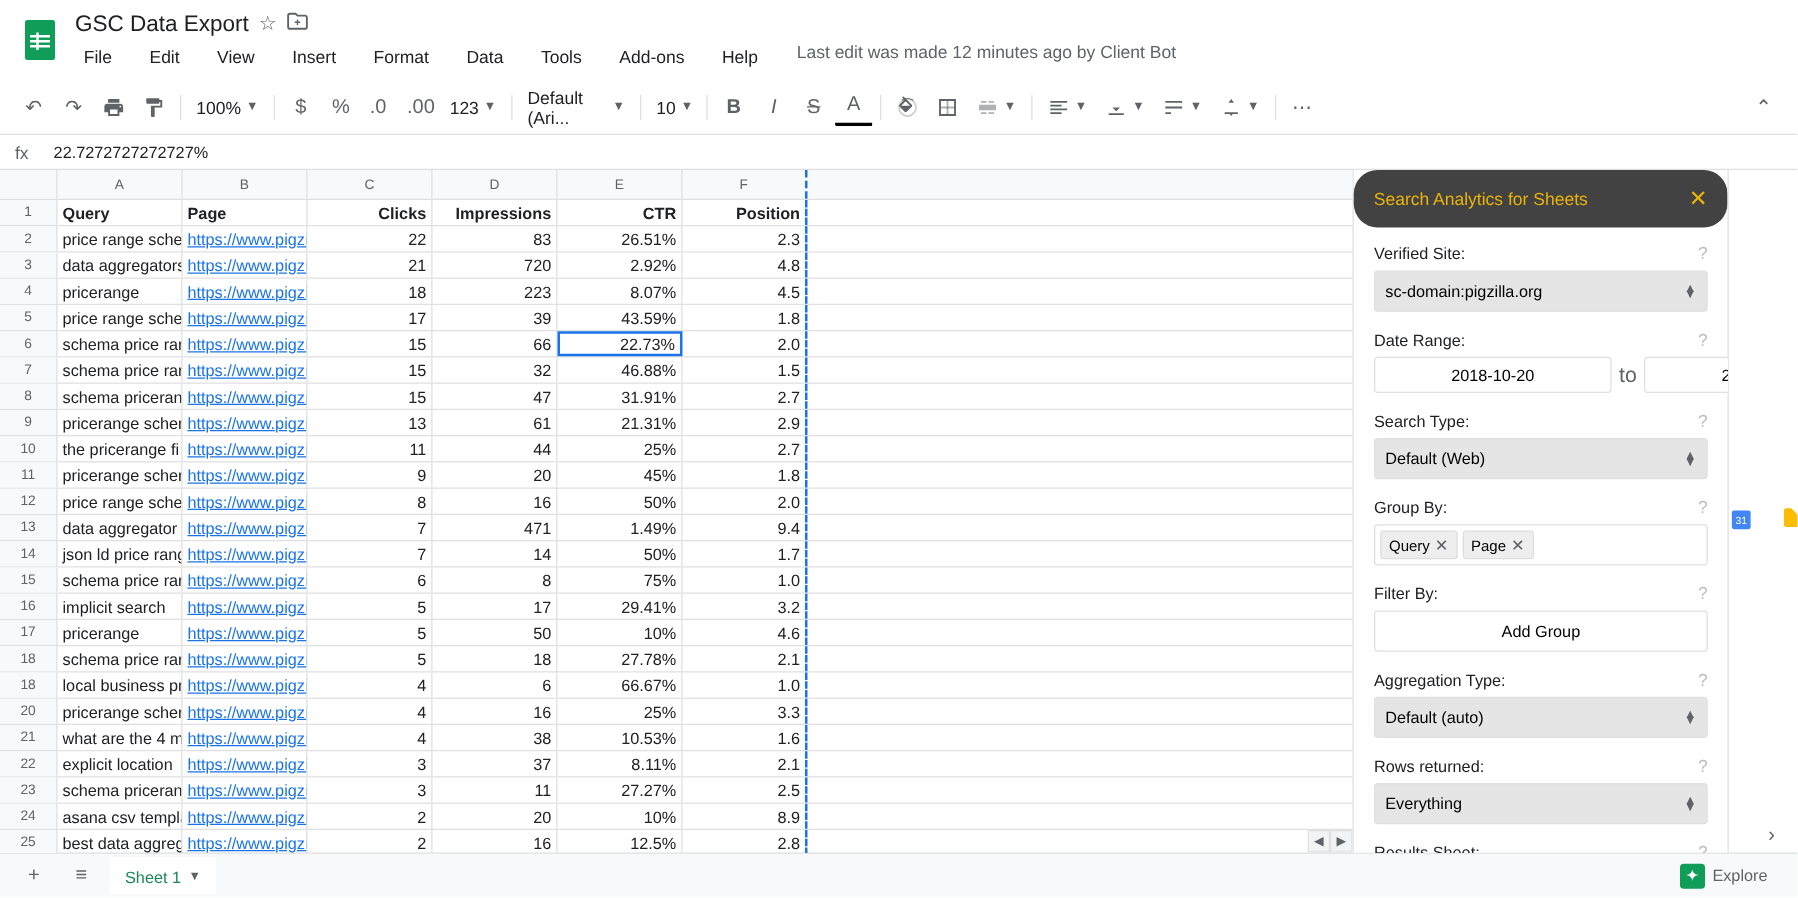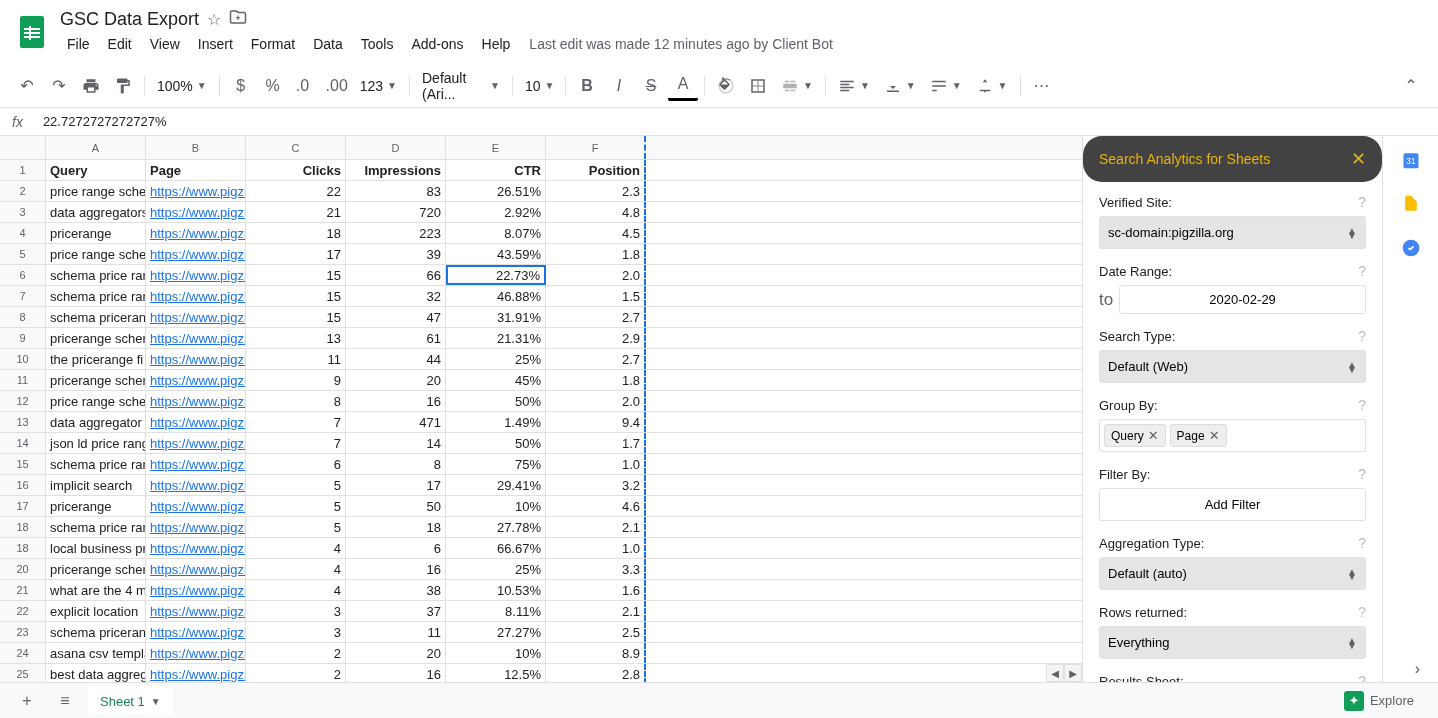--- a/index.html
+++ b/index.html
@@ -6,40 +6,40 @@
 body { width: 1438px; height: 718px; overflow: hidden; background: #fff; position: relative; }
 
 
 .header { display: flex; align-items: center; padding: 8px 12px; height: 64px; }
 .logo { width: 40px; height: 40px; margin-right: 8px; display: flex; align-items: center; justify-content: center; }
 .logo svg { width: 40px; height: 40px; }
 .title-area { flex: 1; }
 .title-row { display: flex; align-items: center; gap: 8px; }
 .doc-title { font-size: 18px; color: #202124; }
 .star-icon, .move-icon { color: #5f6368; cursor: pointer; }
-.menubar { display: flex; gap: 4px; margin-top: 2px; align-items: center; }
+.menubar { display: flex; gap: 16px; margin-top: 2px; align-items: flex-start; }
 .menu-item { padding: 4px 7px; font-size: 14px; color: #202124; cursor: pointer; border-radius: 3px; }
 .last-edit { color: #5f6368; font-size: 14px; margin-left: 8px; }
 .header-right { display: flex; align-items: center; gap: 12px; }
 .comment-btn { width: 40px; height: 40px; display: flex; align-items: center; justify-content: center; cursor: pointer; color: #5f6368; }
 .share-btn { background: #1a8757; color: #fff; padding: 8px 16px; border-radius: 4px; font-size: 14px; font-weight: 500; display: flex; align-items: center; gap: 6px; cursor: pointer; }
 .avatar { width: 32px; height: 32px; border-radius: 50%; background: linear-gradient(135deg, #8b7355, #6b5a45); }
 
 
 .toolbar { display: flex; align-items: center; padding: 4px 12px; height: 44px; border-bottom: 1px solid #e0e0e0; gap: 2px; }
 .tb-btn { width: 30px; height: 30px; display: flex; align-items: center; justify-content: center; cursor: pointer; color: #5f6368; border-radius: 2px; font-size: 16px; }
 .tb-sep { width: 1px; height: 20px; background: #e0e0e0; margin: 0 4px; }
 .tb-select { padding: 4px 6px; font-size: 14px; color: #202124; display: flex; align-items: center; gap: 4px; cursor: pointer; }
 .tb-select .arrow { font-size: 10px; color: #5f6368; }
 .text-color { border-bottom: 3px solid #000; padding-bottom: 0; }
 .toolbar-collapse { margin-left: auto; }
 
 
 .formula-bar { display: flex; align-items: center; padding: 4px 12px; height: 28px; border-bottom: 1px solid #e0e0e0; }
-.fx-label { font-style: italic; color: #5f6368; margin-right: 20px; font-size: 14px; }
+.fx-label { color: #5f6368; margin-right: 20px; font-size: 14px; }
 .formula-input { flex: 1; font-size: 13px; color: #202124; }
 
 
 .main { display: flex; height: calc(718px - 64px - 44px - 28px - 36px); }
 .sheet-area { flex: 1; position: relative; overflow: hidden; }
 
 
 .col-headers { display: flex; height: 24px; background: #f8f9fa; border-bottom: 1px solid #e0e0e0; position: sticky; top: 0; }
 .corner { width: 46px; border-right: 1px solid #e0e0e0; background: #f8f9fa; }
 .col-h { border-right: 1px solid #e0e0e0; font-size: 11px; color: #5f6368; display: flex; align-items: center; justify-content: center; cursor: pointer; }
@@ -68,21 +68,21 @@
 .sb-select .arrows { color: #5f6368; font-size: 10px; display: flex; flex-direction: column; line-height: 5px; }
 .date-range { display: flex; align-items: center; gap: 6px; margin-bottom: 14px; }
 .date-input { flex: 1; padding: 6px; border: 1px solid #e0e0e0; border-radius: 3px; font-size: 13px; text-align: center; }
 .date-to { font-size: 17px; color: #5f6368; }
 .chips { border: 1px solid #e0e0e0; border-radius: 3px; padding: 4px; display: flex; gap: 4px; margin-bottom: 14px; min-height: 32px; }
 .chip { background: #eee; border: 1px solid #ddd; border-radius: 3px; padding: 3px 6px; font-size: 12px; display: flex; align-items: center; gap: 4px; }
 .chip-x { cursor: pointer; color: #5f6368; font-size: 13px; }
 .add-filter-btn { width: 100%; padding: 8px; border: 1px solid #e0e0e0; border-radius: 3px; background: #fff; font-size: 13px; cursor: pointer; margin-bottom: 14px; text-align: center; }
 
 
-.icon-bar { width: 56px; border-left: 1px solid #e0e0e0; display: flex; flex-direction: column; align-items: center; padding-top: 12px; gap: 20px; }
+.icon-bar { width: 56px; border-left: 1px solid #e0e0e0; display: flex; align-items: center; padding-top: 12px; gap: 20px; }
 .icon-bar-item { width: 24px; height: 24px; cursor: pointer; display: flex; align-items: center; justify-content: center; }
 
 
 .tabs-bar { height: 36px; border-top: 1px solid #e0e0e0; display: flex; align-items: center; padding: 0 12px; gap: 8px; background: #f8f9fa; }
 .tab-btn { width: 30px; height: 30px; display: flex; align-items: center; justify-content: center; cursor: pointer; color: #5f6368; }
 .sheet-tab { background: #fff; padding: 6px 12px; border-radius: 0; font-size: 13px; color: #1a8757; display: flex; align-items: center; gap: 6px; cursor: pointer; border-top: 2px solid transparent; }
 .explore-btn { margin-left: auto; display: flex; align-items: center; gap: 6px; padding: 6px 12px; cursor: pointer; font-size: 13px; color: #5f6368; }
 .explore-icon { width: 20px; height: 20px; background: #0f9d58; border-radius: 3px; display: flex; align-items: center; justify-content: center; color: #fff; }
 
 .scroll-indicators { position: absolute; bottom: 0; right: 0; display: flex; }
@@ -490,20 +490,21 @@
       <div class="sb-select">
           <span>sc-domain:pigzilla.org</span>
           <span class="arrows">▲<br>▼</span>
         </div>
 
       <div class="sb-label">
           <span>Date Range:</span>
           <span class="sb-help">?</span>
         </div>
       <div class="date-range">
+        <input class="date-input" value="2018-10-20" style="">
         <span class="date-to">to</span>
         <input class="date-input" value="2020-02-29" style="">
       </div>
 
       <div class="sb-label">
           <span>Search Type:</span>
           <span class="sb-help">?</span>
         </div>
       <div class="sb-select">
           <span>Default (Web)</span>
@@ -522,21 +523,21 @@
         <div class="chip">
             <span>Page</span>
             <span class="chip-x">✕</span>
           </div>
       </div>
 
       <div class="sb-label">
           <span>Filter By:</span>
           <span class="sb-help">?</span>
         </div>
-      <div class="add-filter-btn">Add Filter</div>
+      <div class="add-filter-btn">Add Group</div>
 
       <div class="sb-label">
           <span>Aggregation Type:</span>
           <span class="sb-help">?</span>
         </div>
       <div class="sb-select">
           <span>Default (auto)</span>
           <span class="arrows">▲<br>▼</span>
         </div>
 

